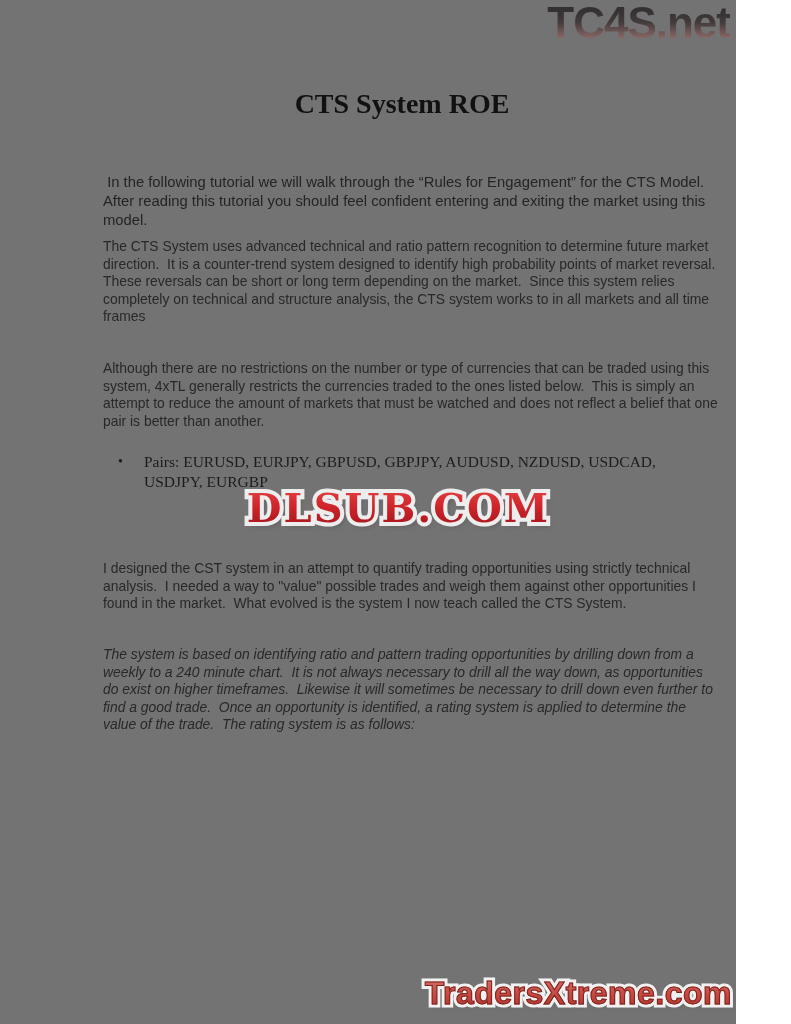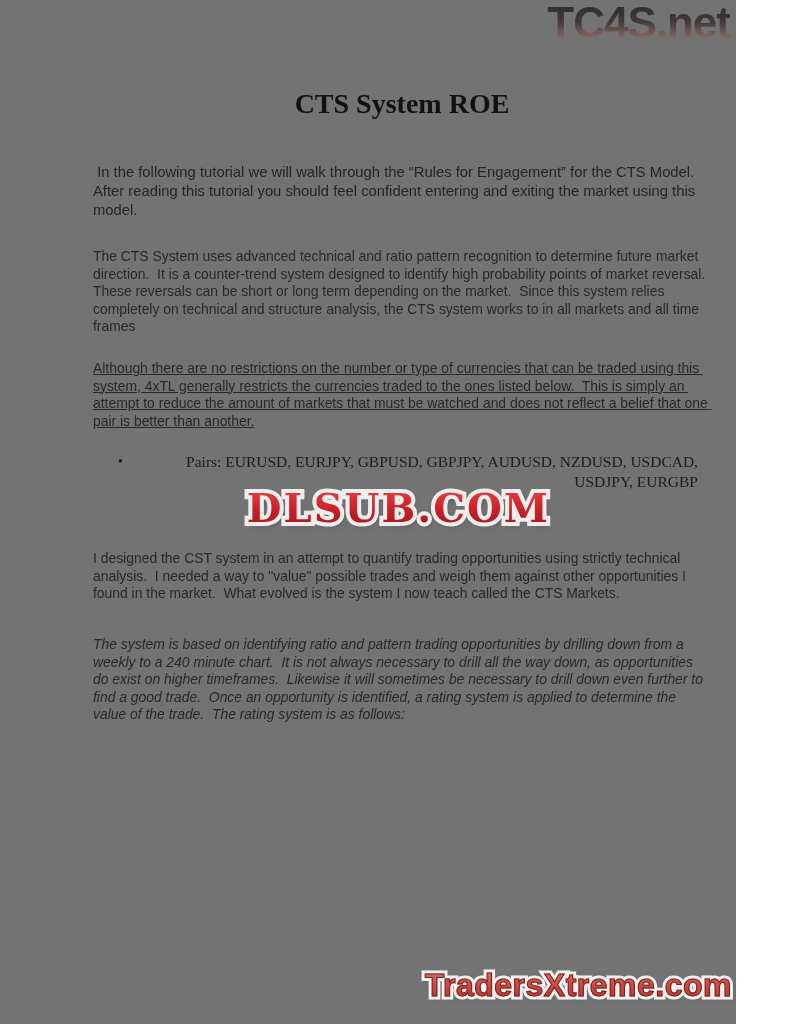--- a/index.html
+++ b/index.html
@@ -37,29 +37,29 @@
     font-family: Liberation Serif, serif;
     font-weight: bold;
     font-size: 28px;
     color: #111111;
   }
 
   .body {
     position: absolute;
     left: 93px;
     width: 618px;
-    margin: 0;
+    margin: 10px;
     font-size: 13.9px;
     line-height: 17.6px;
     color: #282828;
     white-space: pre-wrap;
   }
   .p1 { top: 163px; font-size: 14.8px; line-height: 19px; color: #242424; }
-  .p2 { top: 248px; }
-  .p3 { top: 360px; text-decoration: underline; }
+  .p2 { top: 228px; }
+  .p3 { top: 350px; }
   .p4 { top: 550px; }
   .p5 { top: 636px; font-style: italic; }
 
   .section-heading {
     position: absolute;
     top: 327px;
     left: 93px;
     width: 618px;
     margin: 0;
     text-align: center;
@@ -78,21 +78,21 @@
     font-family: "Liberation Serif", serif;
     font-size: 15.5px;
     line-height: 19.5px;
     color: #1c1c1c;
   }
   .bullet-marker {
     width: 26px;
     flex: 0 0 26px;
     font-size: 14px;
   }
-  .bullet-text { flex: 1; text-align: right; }
+  .bullet-text { flex: 1; }
 
   
   .watermark {
     position: absolute;
     top: 484px;
     left: 3px;
     width: 791px;
     height: 54px;
   }
   .wm-back, .wm-front {
@@ -122,21 +122,21 @@
   .footer-logo {
     position: absolute;
     right: 4px;
     bottom: 4px;
     width: 330px;
     height: 42px;
   }
   .fl-back, .fl-front {
     position: absolute;
     right: 0;
-    bottom: 16px;
+    bottom: 8px;
     white-space: nowrap;
     font-family: "Liberation Sans", sans-serif;
     font-weight: bold;
     font-size: 32px;
     letter-spacing: 0.5px;
   }
   .fl-back {
     -webkit-text-stroke: 7px #f1f1f1;
     color: #f1f1f1;
     text-shadow: 0 0 3px #a3a3a3, 2px 3px 4px rgba(90,90,90,0.65);
@@ -168,21 +168,21 @@
   <div class="bullet-row">
     <span class="bullet-marker">•</span>
     <span class="bullet-text">Pairs: EURUSD, EURJPY, GBPUSD, GBPJPY, AUDUSD, NZDUSD, USDCAD, USDJPY, EURGBP</span>
   </div>
 
   <div class="watermark">
     <span class="wm-back">DLSUB.COM</span>
     <span class="wm-front">DLSUB.COM</span>
   </div>
 
-  <p class="body p4">I designed the CST system in an attempt to quantify trading opportunities using strictly technical analysis.  I needed a way to "value" possible trades and weigh them against other opportunities I found in the market.  What evolved is the system I now teach called the CTS Markets.</p>
+  <p class="body p4">I designed the CST system in an attempt to quantify trading opportunities using strictly technical analysis.  I needed a way to "value" possible trades and weigh them against other opportunities I found in the market.  What evolved is the system I now teach called the CTS System.</p>
 
   <p class="body p5">The system is based on identifying ratio and pattern trading opportunities by drilling down from a weekly to a 240 minute chart.  It is not always necessary to drill all the way down, as opportunities do exist on higher timeframes.  Likewise it will sometimes be necessary to drill down even further to find a good trade.  Once an opportunity is identified, a rating system is applied to determine the value of the trade.  The rating system is as follows:</p>
 
   <div class="footer-logo">
     <span class="fl-back">TradersXtreme.com</span>
     <span class="fl-front">TradersXtreme.com</span>
   </div>
 
 </div>
 

